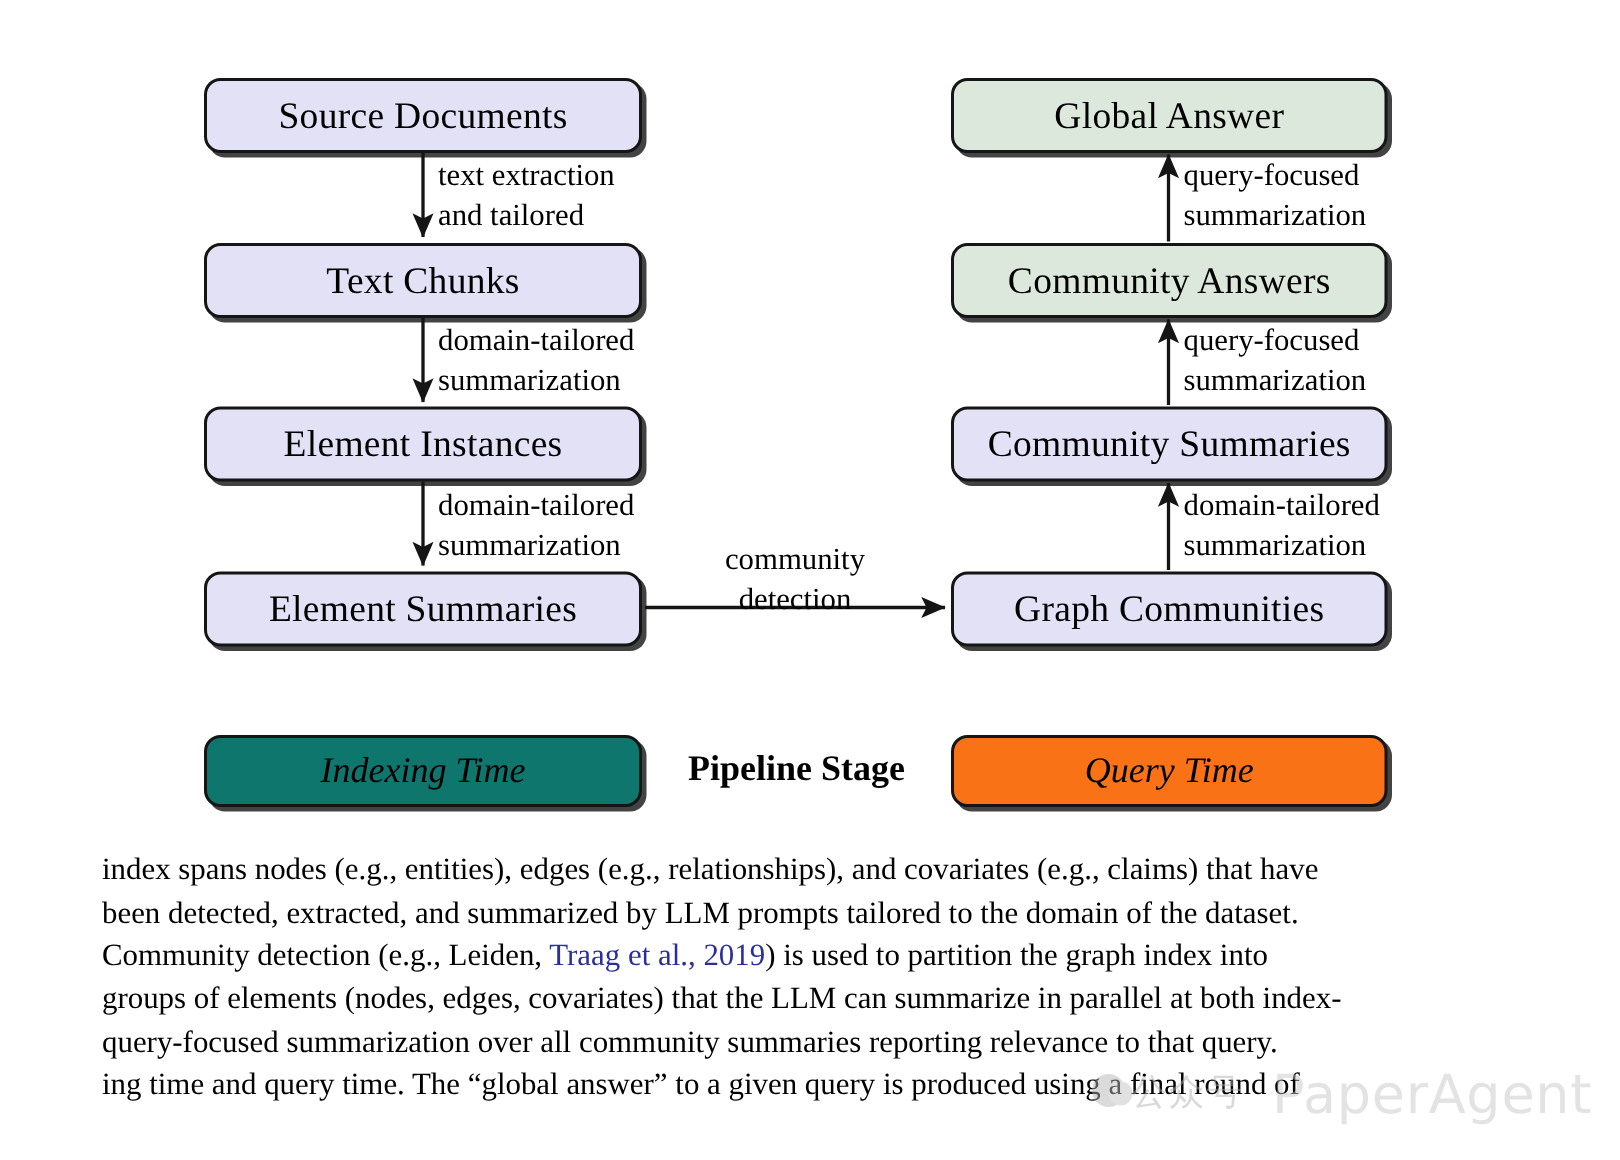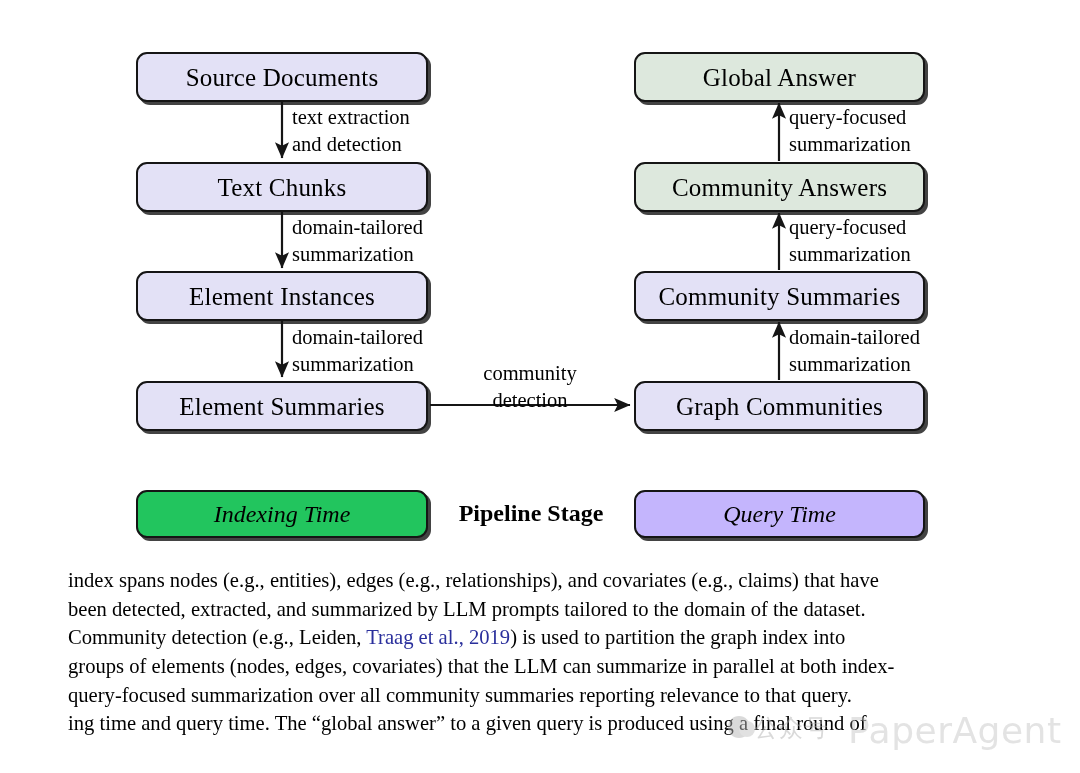--- a/index.html
+++ b/index.html
@@ -61,22 +61,22 @@
     border: 2.2px solid #151515;
     border-radius: 11px;
     display: flex;
     align-items: center;
     justify-content: center;
     box-shadow: 3px 3px 0 rgba(20,20,20,0.80);
     font-size: 24px;
     font-style: italic;
     white-space: nowrap;
   }
-  .legend-box.indexing { background: #22c55e; }
-  .legend-box.query    { background: #c4b5fd; }
+  .legend-box.indexing { background: #0f766e; }
+  .legend-box.query    { background: #f97316; }
 
   .legend-title {
     position: absolute;
     font-family: "Liberation Serif", "DejaVu Serif", serif;
     font-weight: bold;
     font-size: 24px;
     white-space: nowrap;
     text-align: center;
   }
 
@@ -208,21 +208,21 @@
     <div class="node-box indexing" style="left:634px; top:271px; width:291px; height:50px;">
       <span>Community Summaries</span>
     </div>
 
     <div class="node-box indexing" style="left:634px; top:381px; width:291px; height:50px;">
       <span>Graph Communities</span>
     </div>
 
     <div class="edge-label" style="left:292px; top:104px;">
       <div>text extraction</div>
-      <div>and detection</div>
+      <div>and tailored</div>
     </div>
 
     <div class="edge-label" style="left:292px; top:214px;">
       <div>domain-tailored</div>
       <div>summarization</div>
     </div>
 
     <div class="edge-label" style="left:292px; top:324px;">
       <div>domain-tailored</div>
       <div>summarization</div>

